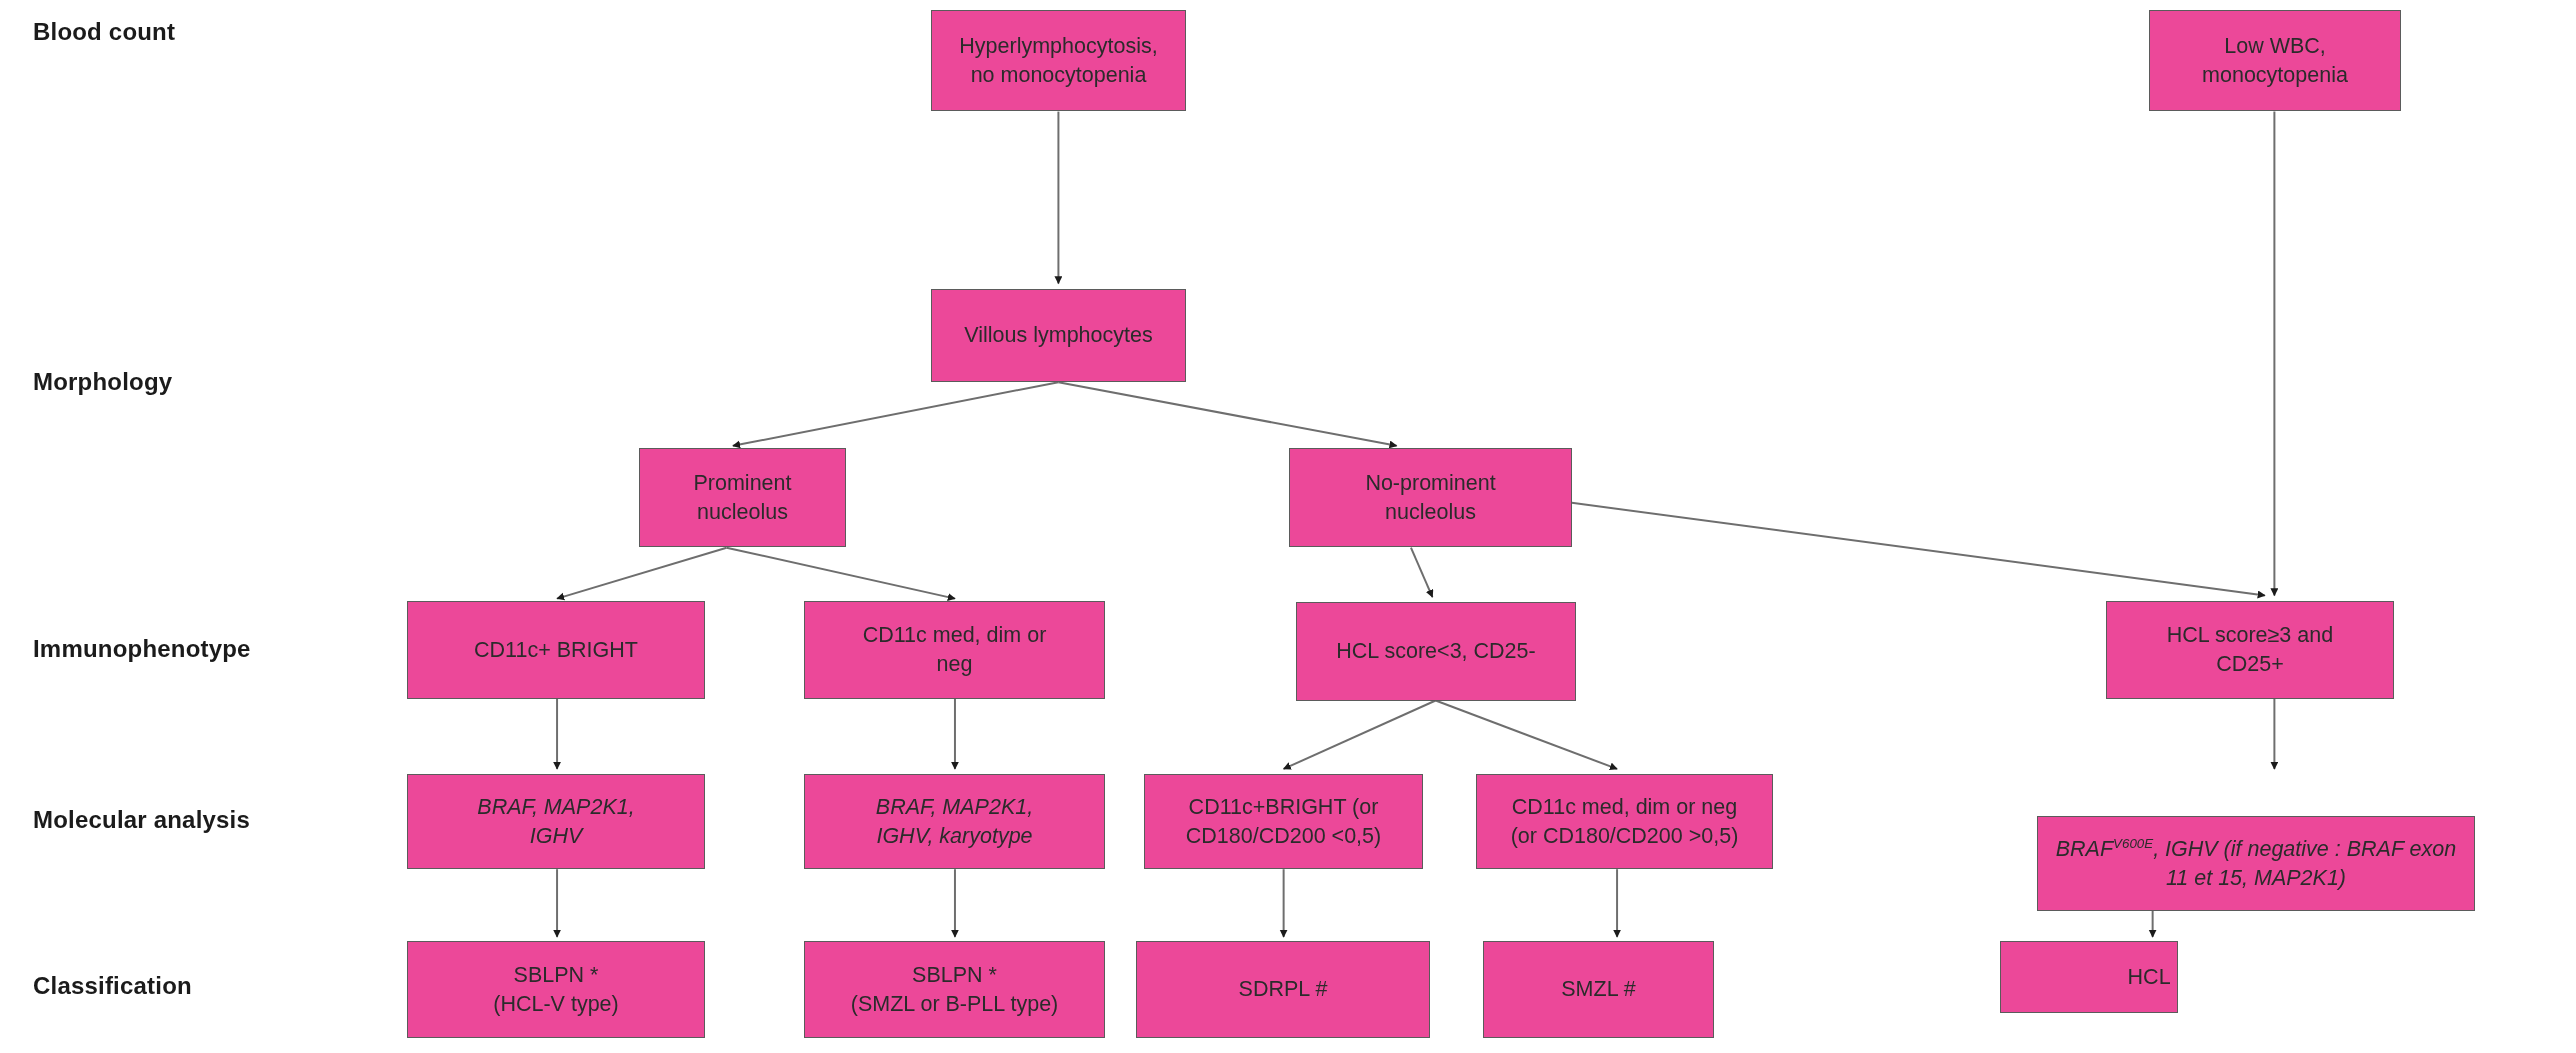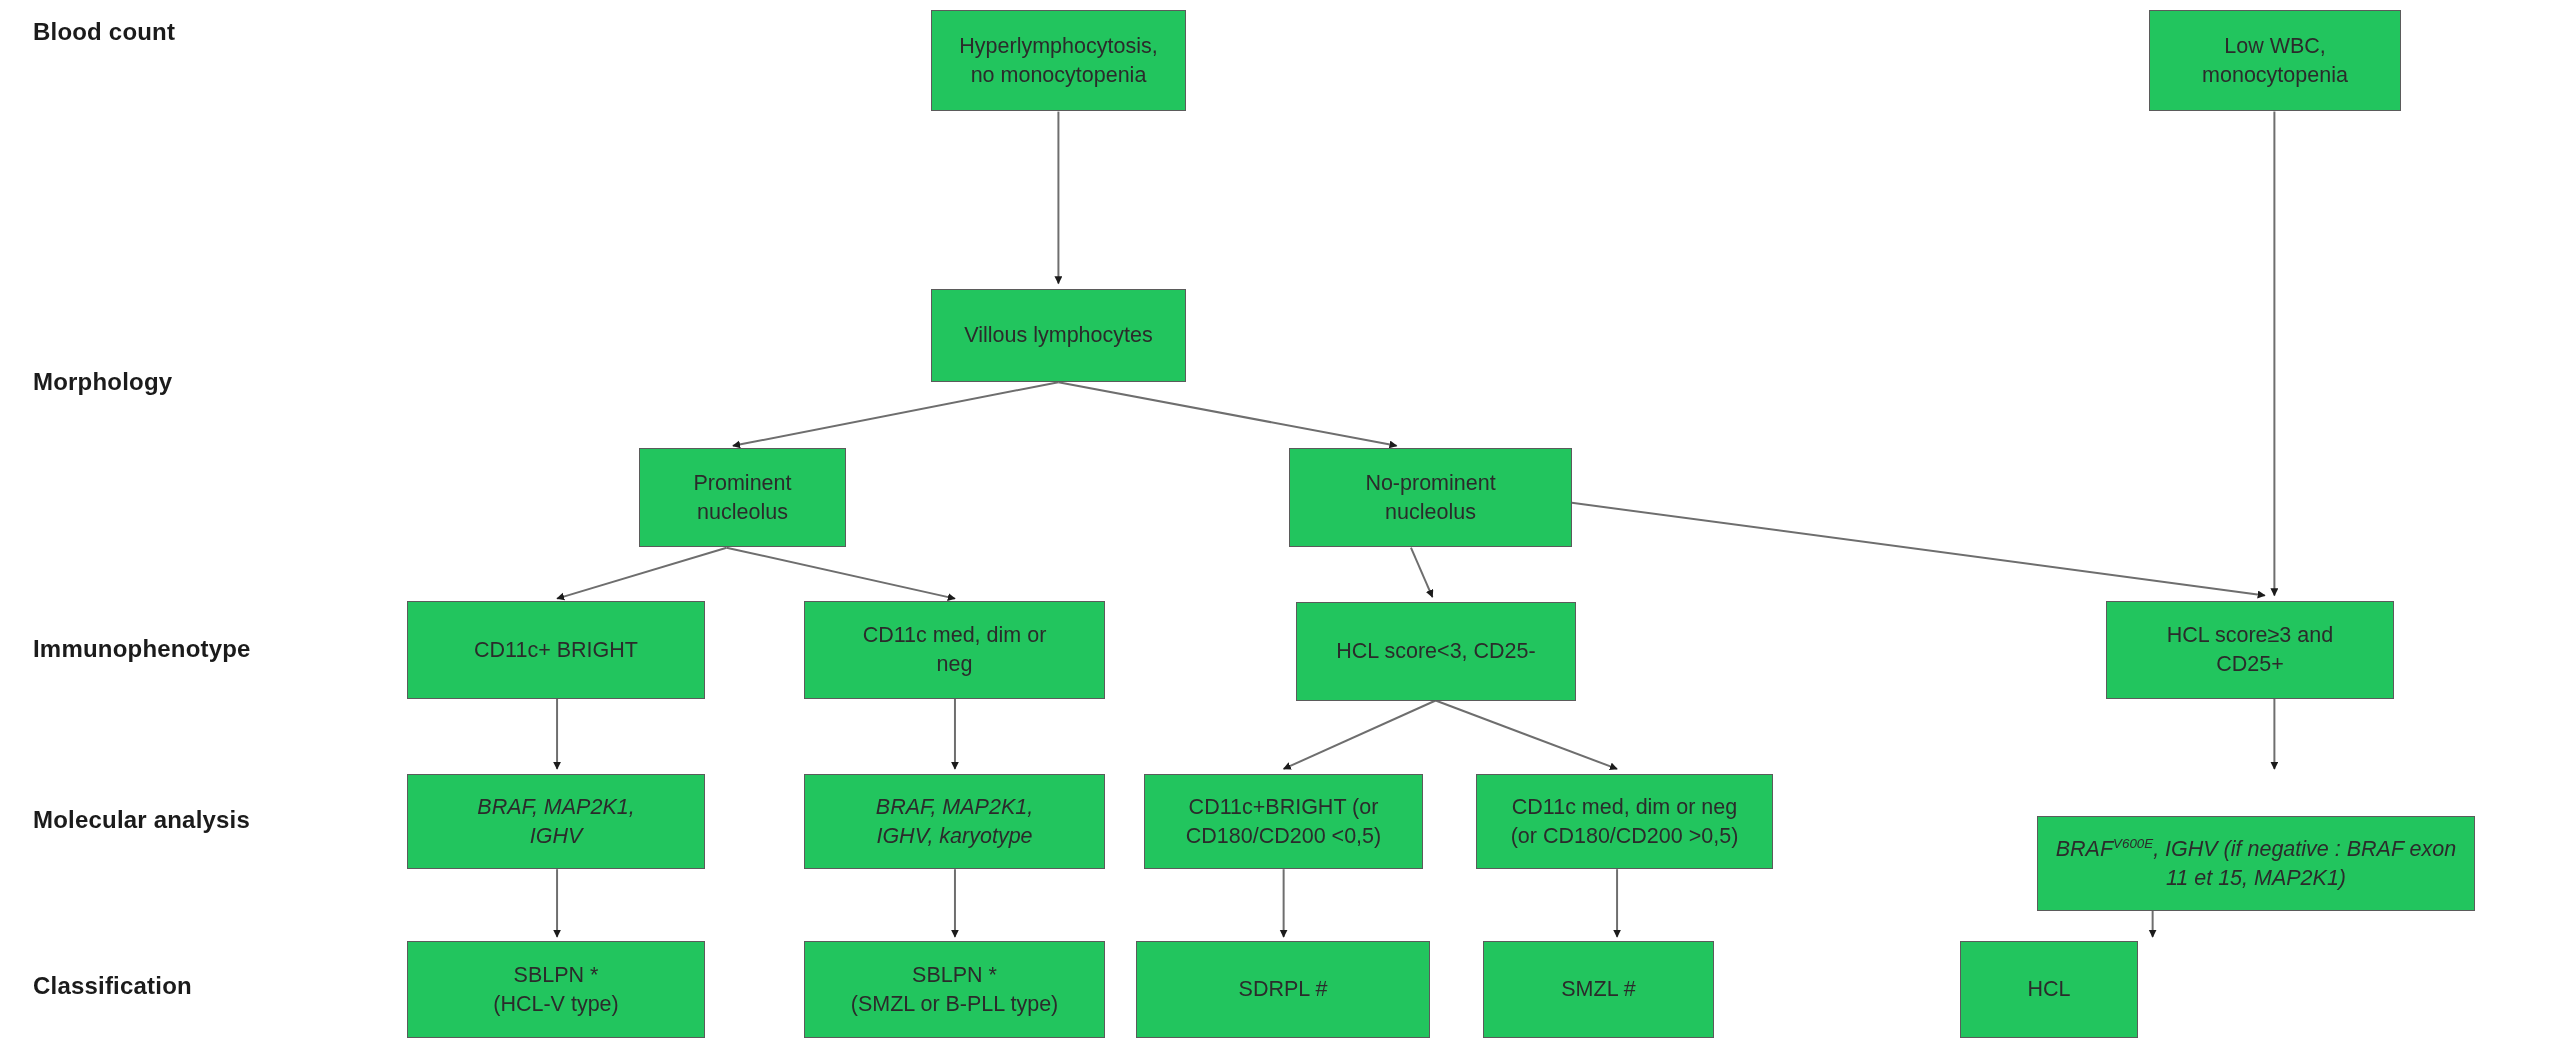--- a/index.html
+++ b/index.html
@@ -30,21 +30,21 @@
     font-weight: bold;
     font-size: 24px;
     color: #1b1b1b;
     letter-spacing: 0.2px;
     white-space: nowrap;
   }
   .node {
     position: absolute;
     box-sizing: border-box;
     border: 1.6px solid #5b5b5b;
-    background: #22c55e;
+    background: #ec4899;
     display: flex;
     align-items: center;
     justify-content: center;
     text-align: center;
     color: #2b2b2b;
     font-size: 21.5px;
     line-height: 1.34;
     padding: 3.2px 6.4px;
   }
   .node .txt {
@@ -213,18 +213,18 @@
   </div>
 
   <div class="node" style="left:1136px; top:941px; width:294px; height:97px;">
     <span class="txt">SDRPL #</span>
   </div>
 
   <div class="node" style="left:1483px; top:941px; width:231px; height:97px;">
     <span class="txt">SMZL #</span>
   </div>
 
-  <div class="node" style="left:1960px; top:941px; width:178px; height:97px;">
+  <div class="node" style="left:2000px; top:941px; width:178px; height:72px;text-align:right;">
     <span class="txt">HCL</span>
   </div>
 
 </div>
 
 
 </body></html>

